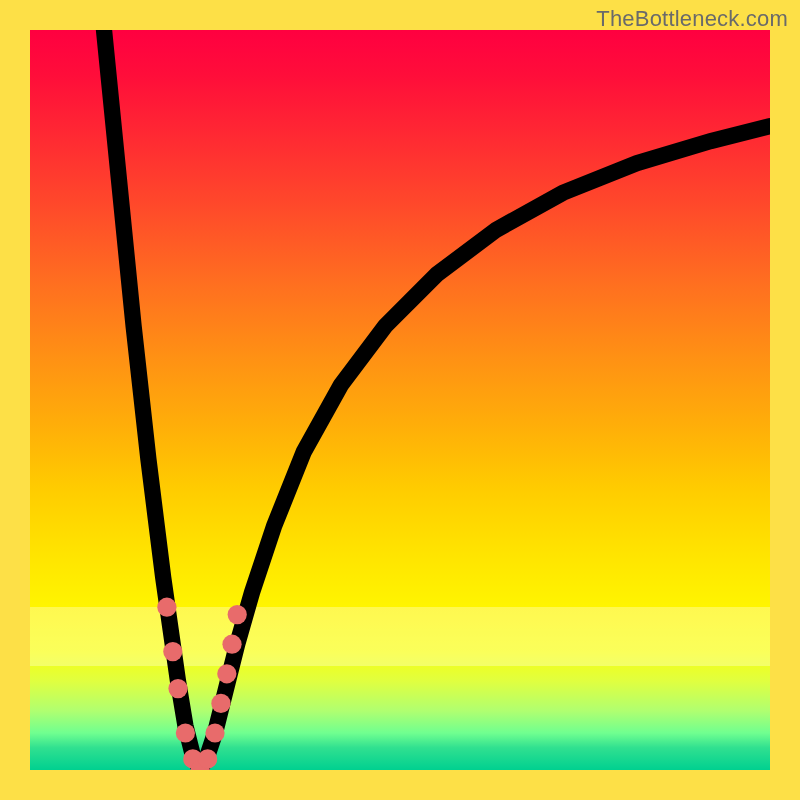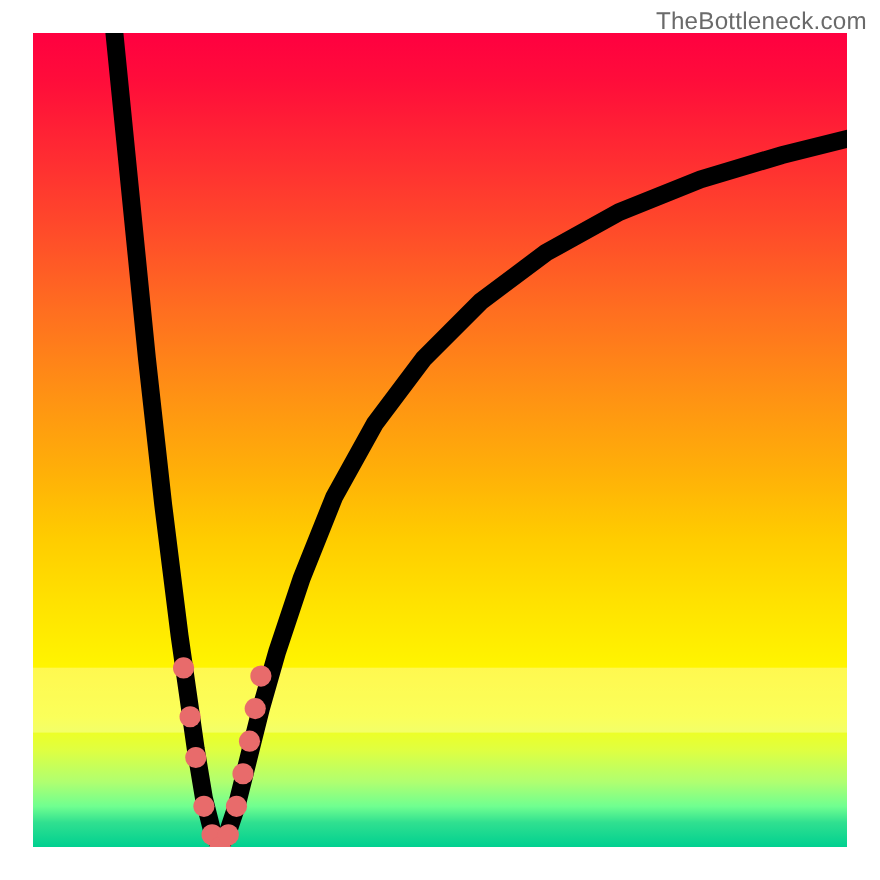--- a/index.html
+++ b/index.html
@@ -8,21 +8,21 @@
     width: 800px;
     height: 800px;
     overflow: hidden;
     background: #000;
     font-family: Arial, Helvetica, sans-serif;
   }
   .frame {
     position: relative;
     width: 800px;
     height: 800px;
-    background: #ffffff;
+    background: #fde047;
   }
   .plot-area {
     position: absolute;
     left: 30px;
     top: 30px;
     width: 740px;
     height: 740px;
     overflow: hidden;
   }
   .gradient {

